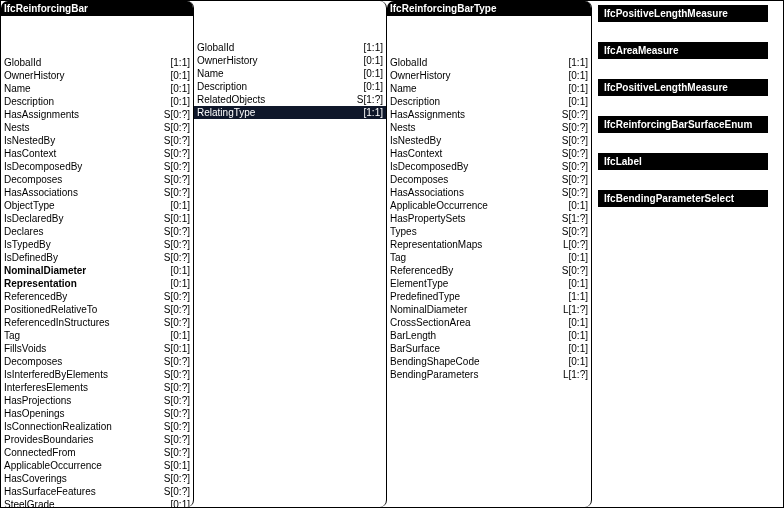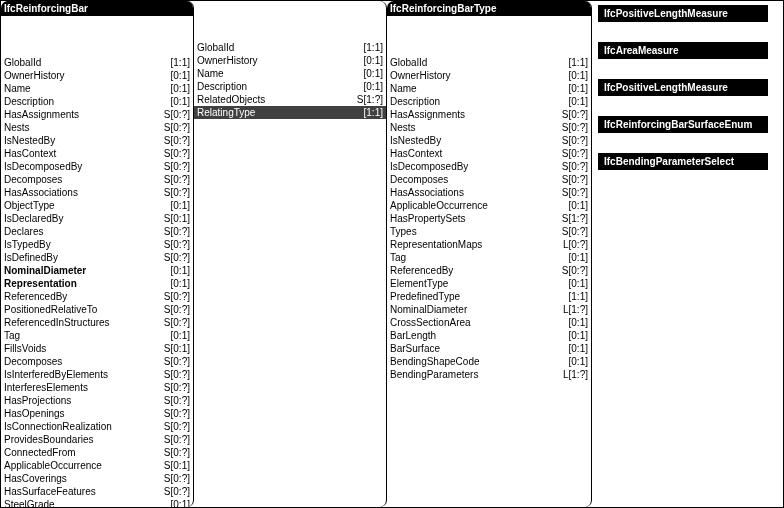--- a/index.html
+++ b/index.html
@@ -41,21 +41,21 @@
     }
     .panel-row {
       display: flex;
       flex-direction: row;
       justify-content: space-between;
       padding: 0 3px;
       line-height: 13px;
       white-space: nowrap;
     }
     .panel-row.highlighted {
-      background: #404040;
+      background: #0f172a;
       color: #fff;
     }
     .panel-row.bold-item .row-name {
       font-weight: bold;
     }
     .row-name {
       color: #000;
       font-size: 10px;
     }
     .row-cardinality {
@@ -391,16 +391,17 @@
           <span class="row-cardinality">L[1:?]</span>
         </div>
       </div>
   </div>
 
   <div class="right-panel">
   <div class="type-box">IfcPositiveLengthMeasure</div>
       <div class="type-box">IfcAreaMeasure</div>
       <div class="type-box">IfcPositiveLengthMeasure</div>
       <div class="type-box">IfcReinforcingBarSurfaceEnum</div>
+      <div class="type-box">IfcLabel</div>
       <div class="type-box">IfcBendingParameterSelect</div>
     </div>
 
 </div>
 
 </body></html>

